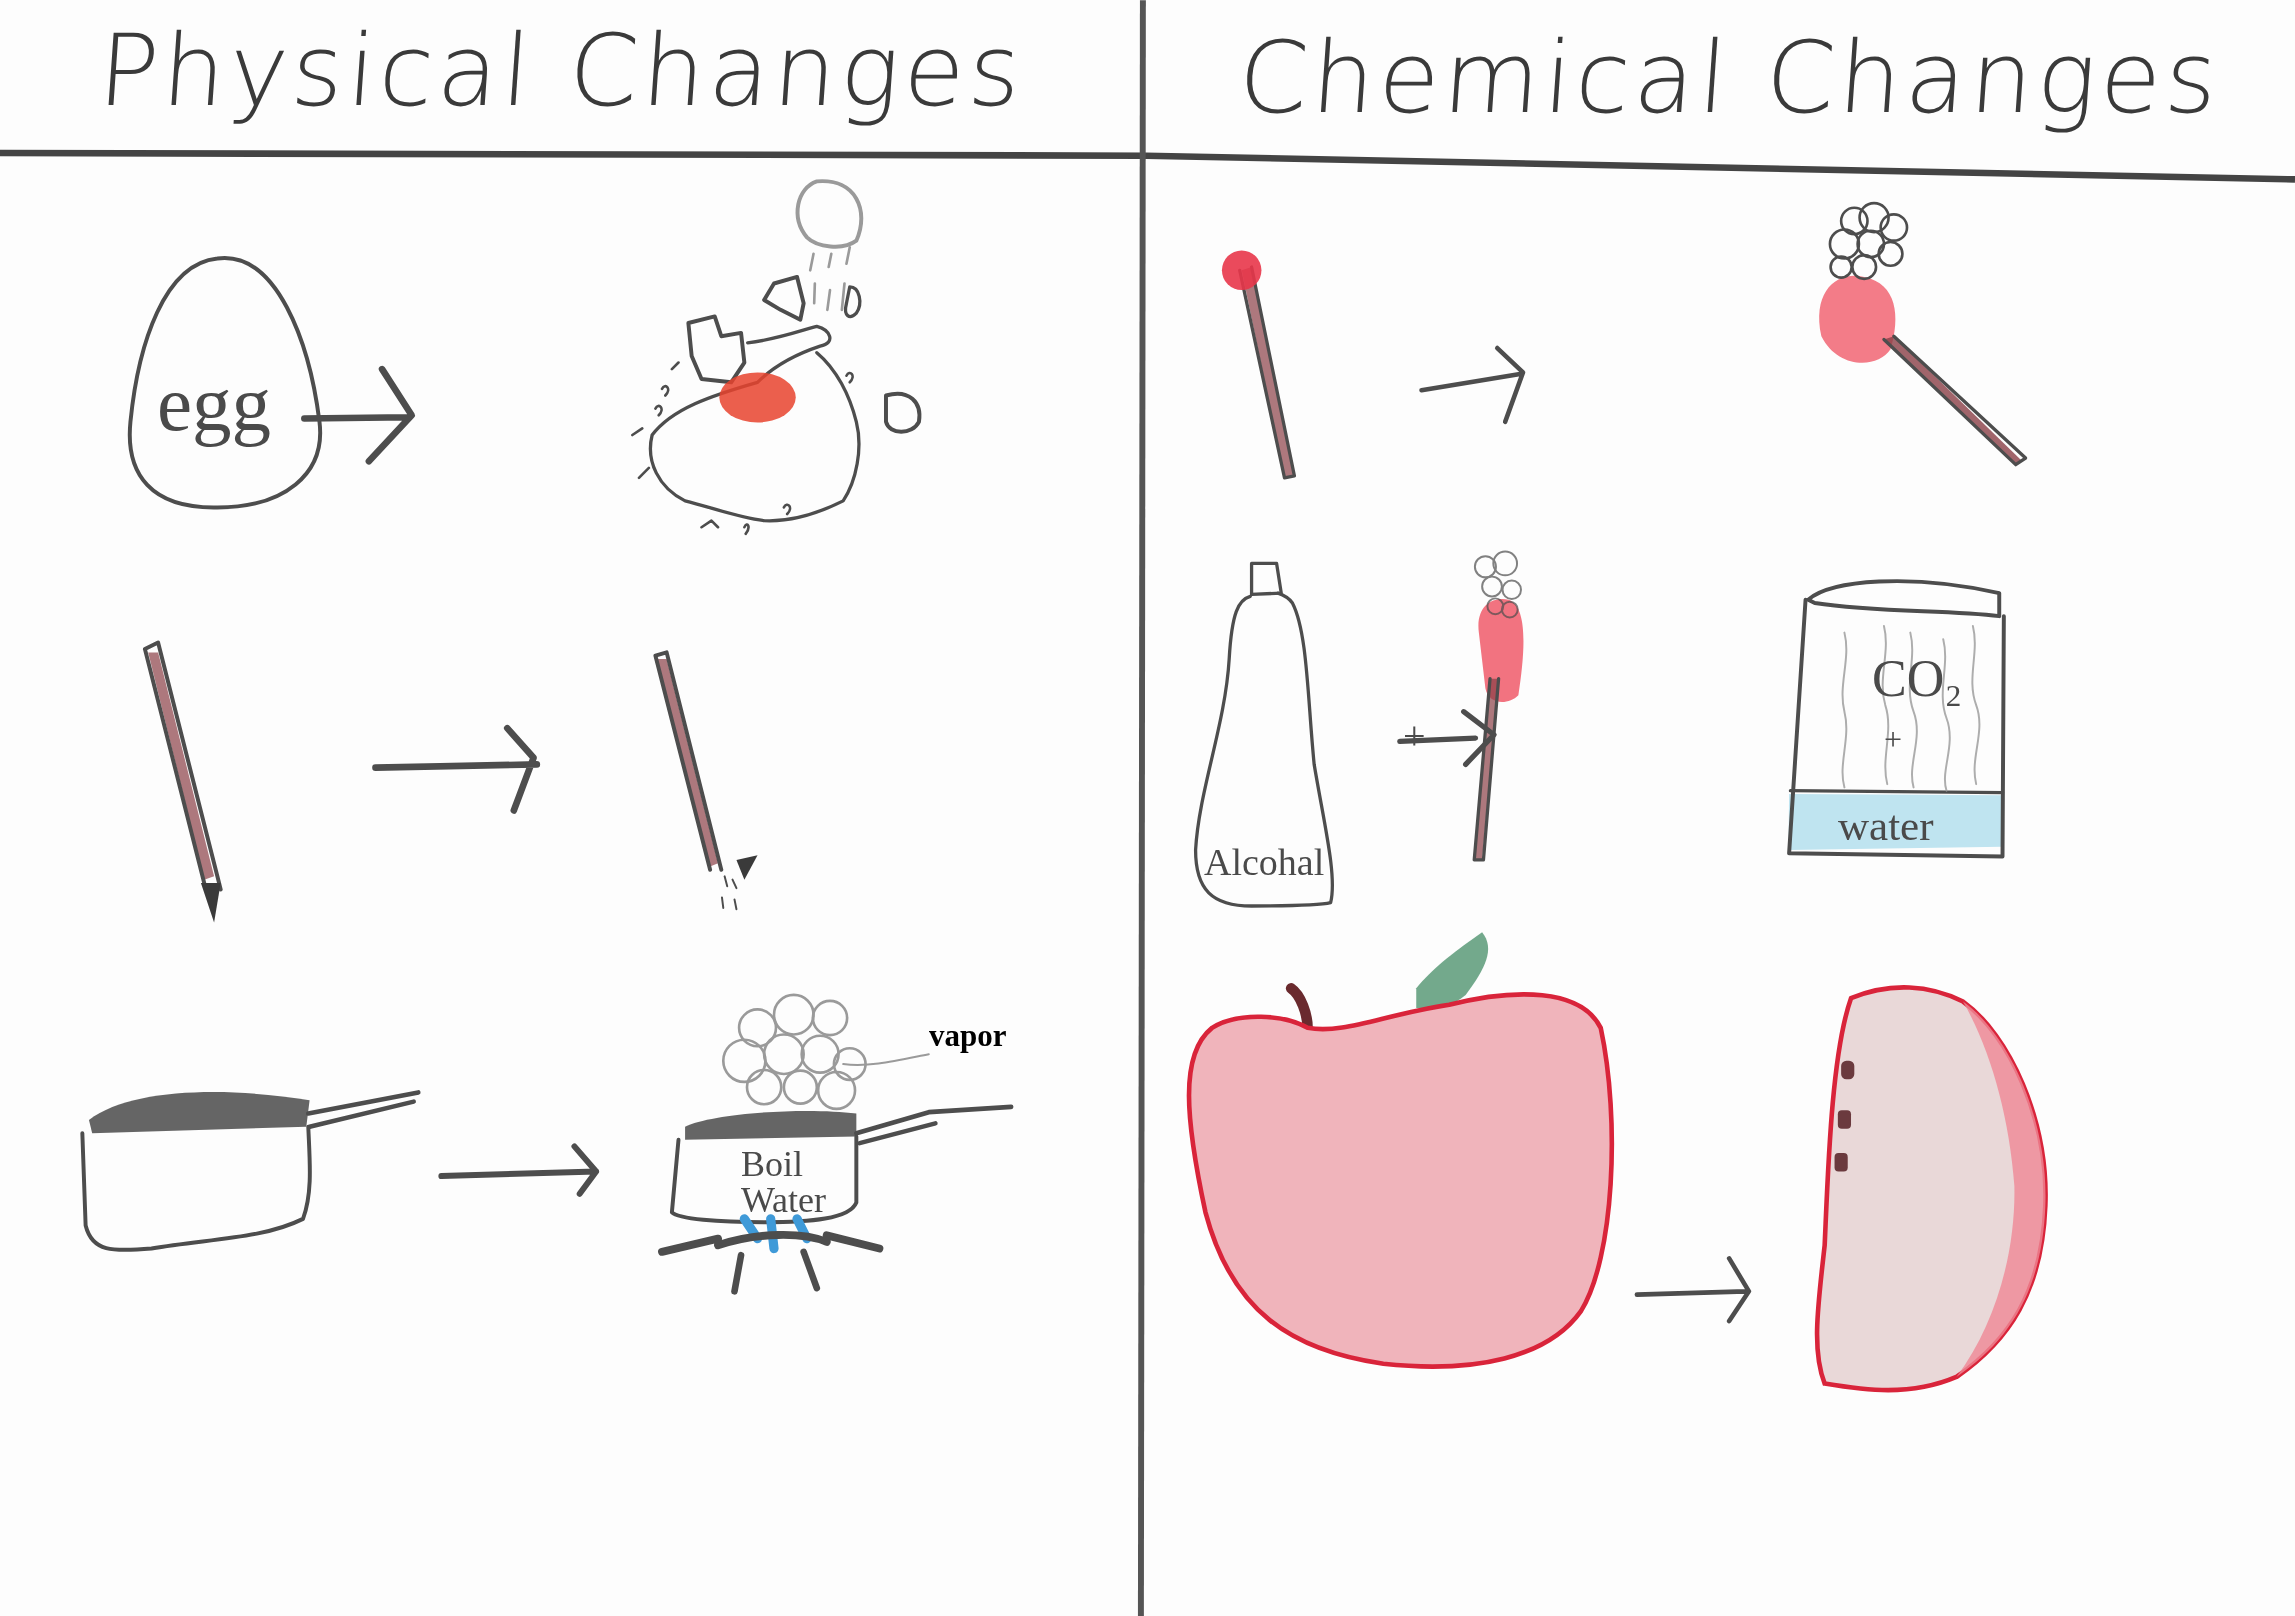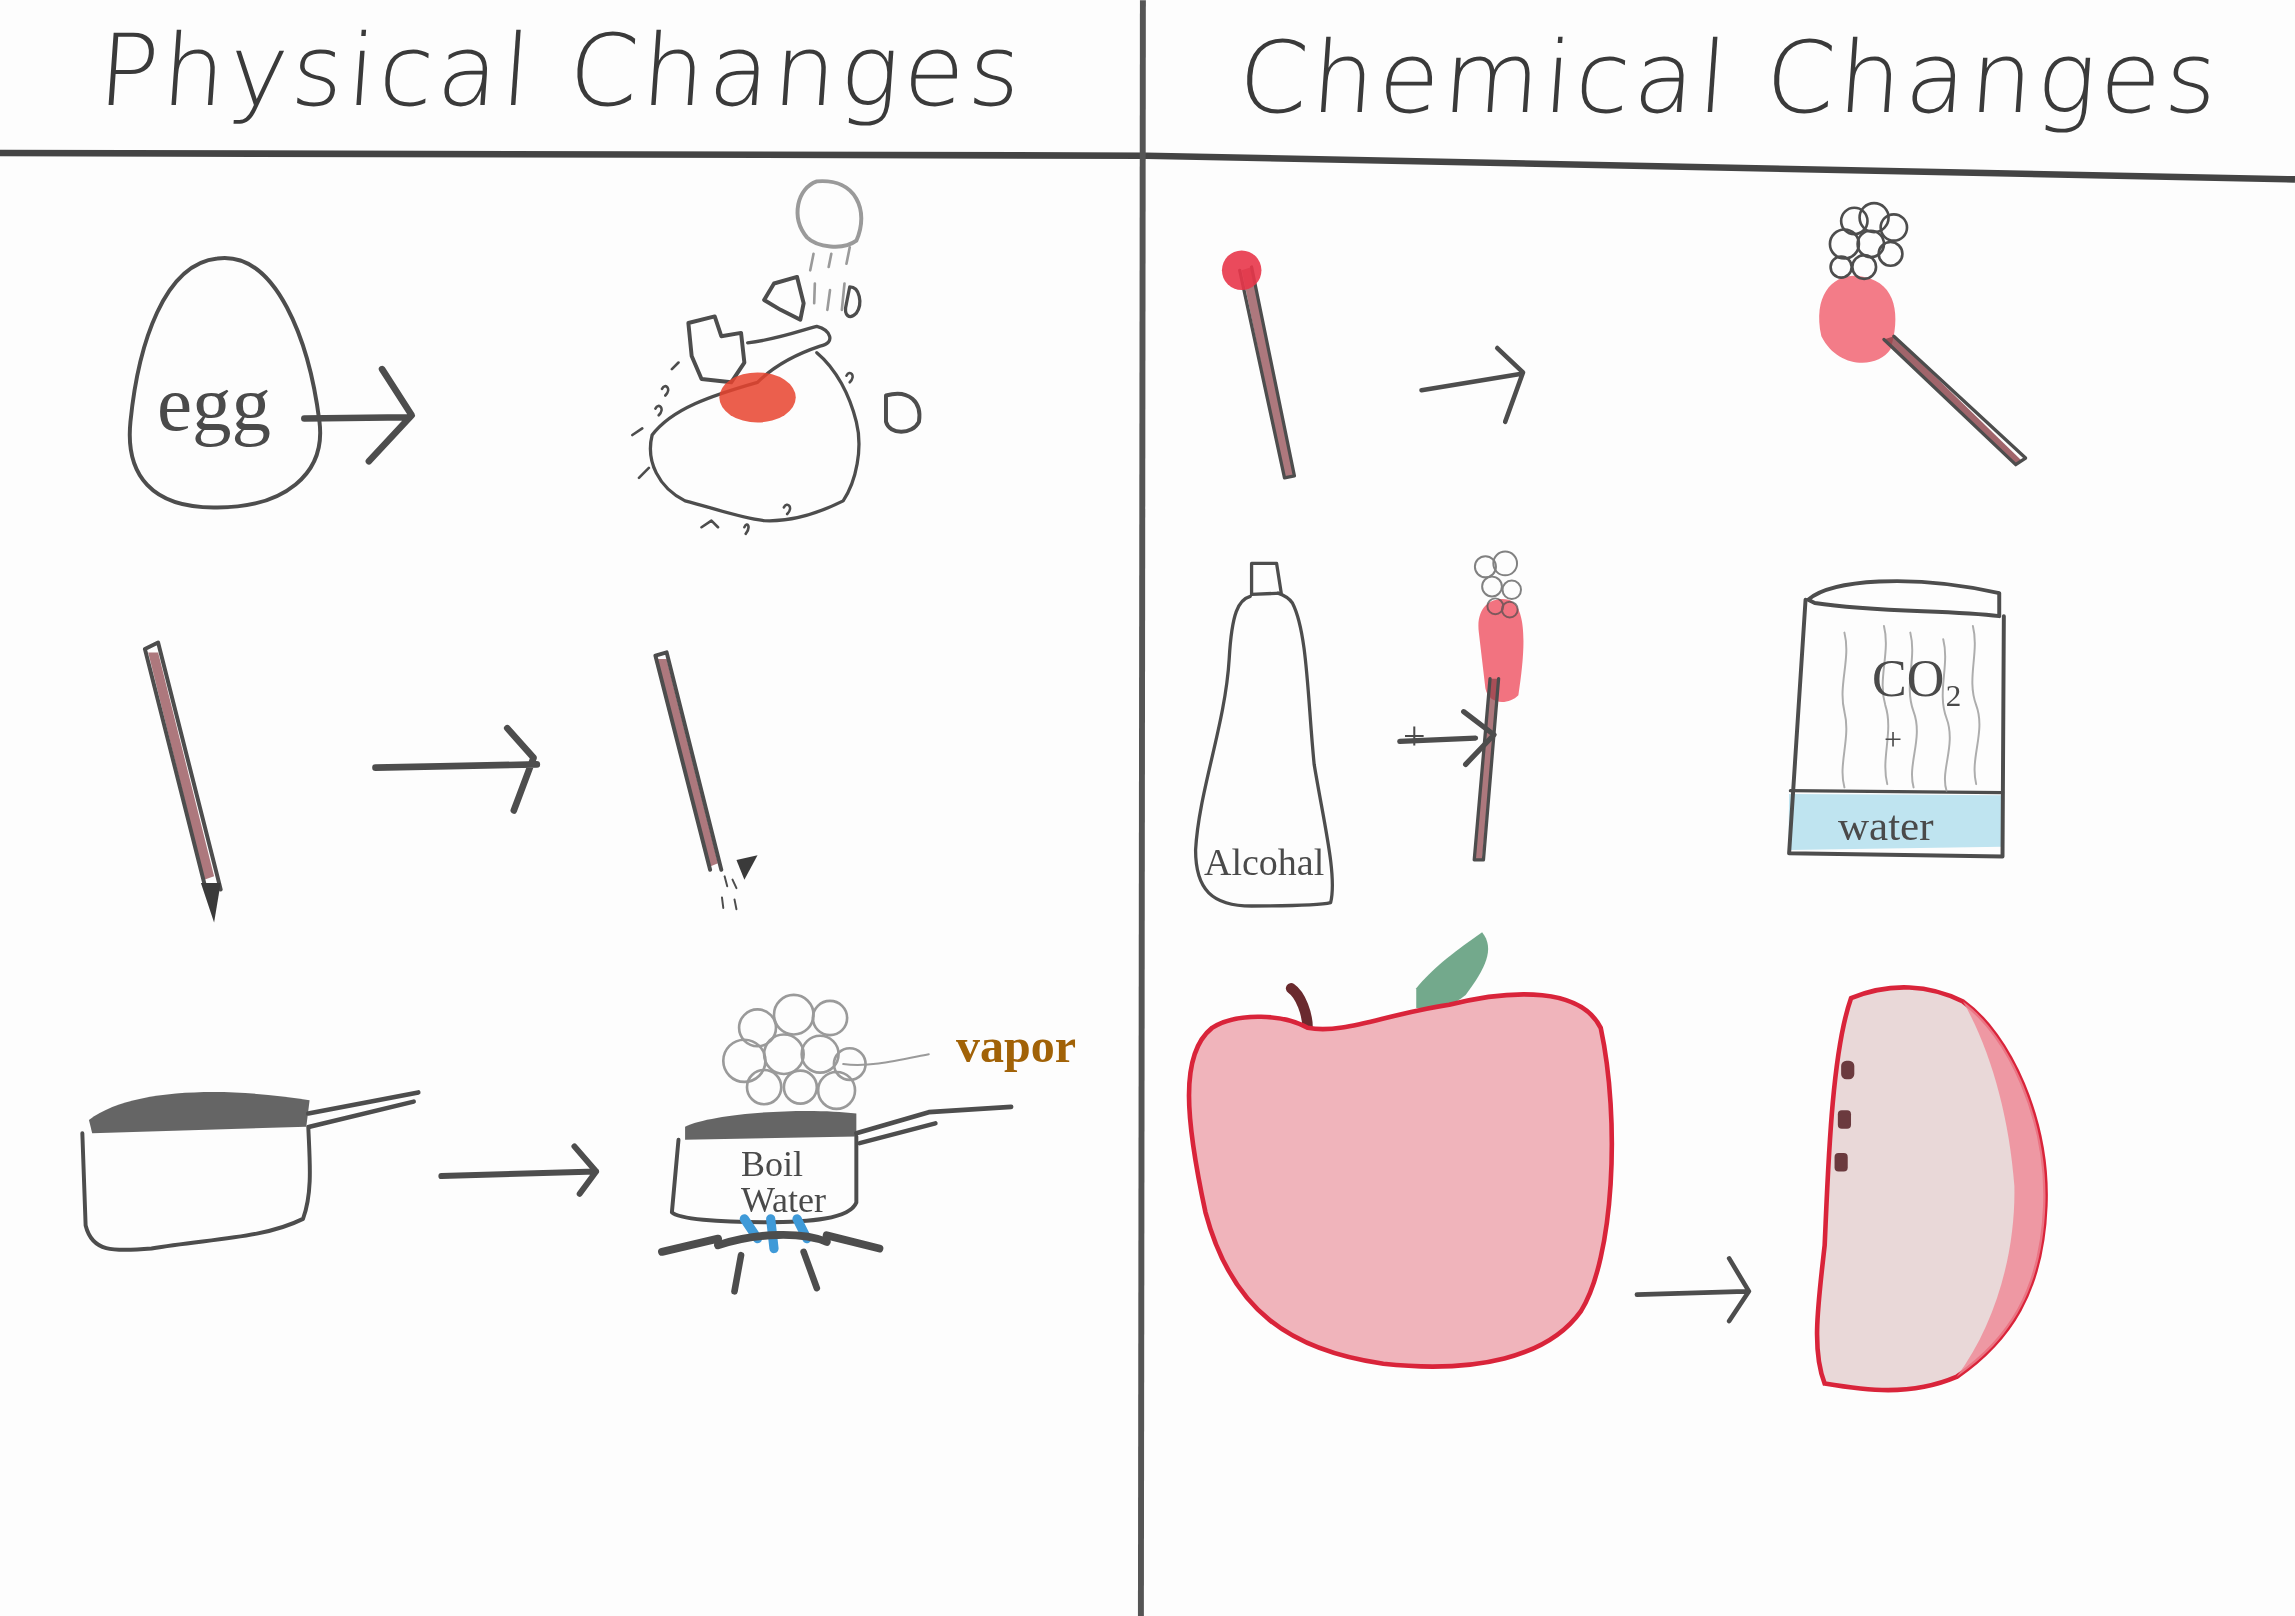--- a/index.html
+++ b/index.html
@@ -90,21 +90,21 @@
 
   <path d="M1040 1710 C1080 1690 1220 1680 1300 1690 L1300 1725 L1040 1730 Z" fill="#4a4a4a" opacity="0.85"></path>
   <path class="pencil" stroke-width="7" d="M1300 1720 L1410 1688 L1535 1680 M1305 1735 L1420 1705"></path>
   <path class="pencil" stroke-width="6" d="M1030 1730 L1020 1840 C1030 1850 1090 1855 1160 1855 C1230 1855 1290 1850 1300 1825 L1300 1725"></path>
 
   <path d="M1130 1850 L1150 1880 M1170 1850 L1175 1895 M1210 1850 L1225 1880" stroke="#3f9ad8" stroke-width="14" stroke-linecap="round"></path>
   <path class="pencil" stroke-width="12" d="M1005 1900 L1090 1880 M1255 1875 L1335 1895 M1090 1890 C1150 1870 1220 1870 1255 1885"></path>
   <path class="pencil" stroke-width="10" d="M1125 1905 L1115 1960 M1220 1900 L1240 1955"></path>
 </svg>
 <div class="abs hand" style="left:705px; top:1146px; font-size:36px; width:145px; line-height:36px; white-space:normal;margin-left:36px;">Boil Water</div>
-<div class="abs hand" style="left:929px; top:1018px; font-size:48px; font-weight:bold; color:#a16207;margin-left:27px;">vapor</div>
+<div class="abs hand" style="left:929px; top:1018px; font-size:31px; font-weight:bold; color:#000000;">vapor</div>
 
 <svg width="2295" height="1617" viewBox="0 0 3484 2454">
   <path d="M1885 410 L1900 405 L1965 720 L1950 725 Z" fill="#8a3f46" opacity="0.7"></path>
   <path class="pencil" stroke-width="5" d="M1882 410 L1950 725 M1900 405 L1965 722 M1950 725 L1965 722"></path>
   <circle cx="1885" cy="410" r="30" fill="#e8364a" opacity="0.9"></circle>
 </svg>
 <svg width="2295" height="1617" viewBox="0 0 3484 2454">
   <path class="pencil" stroke-width="7" d="M2158 592 L2310 567 M2273 528 L2312 565 L2285 640"></path>
 </svg>
 <svg width="2295" height="1617" viewBox="0 0 3484 2454">

